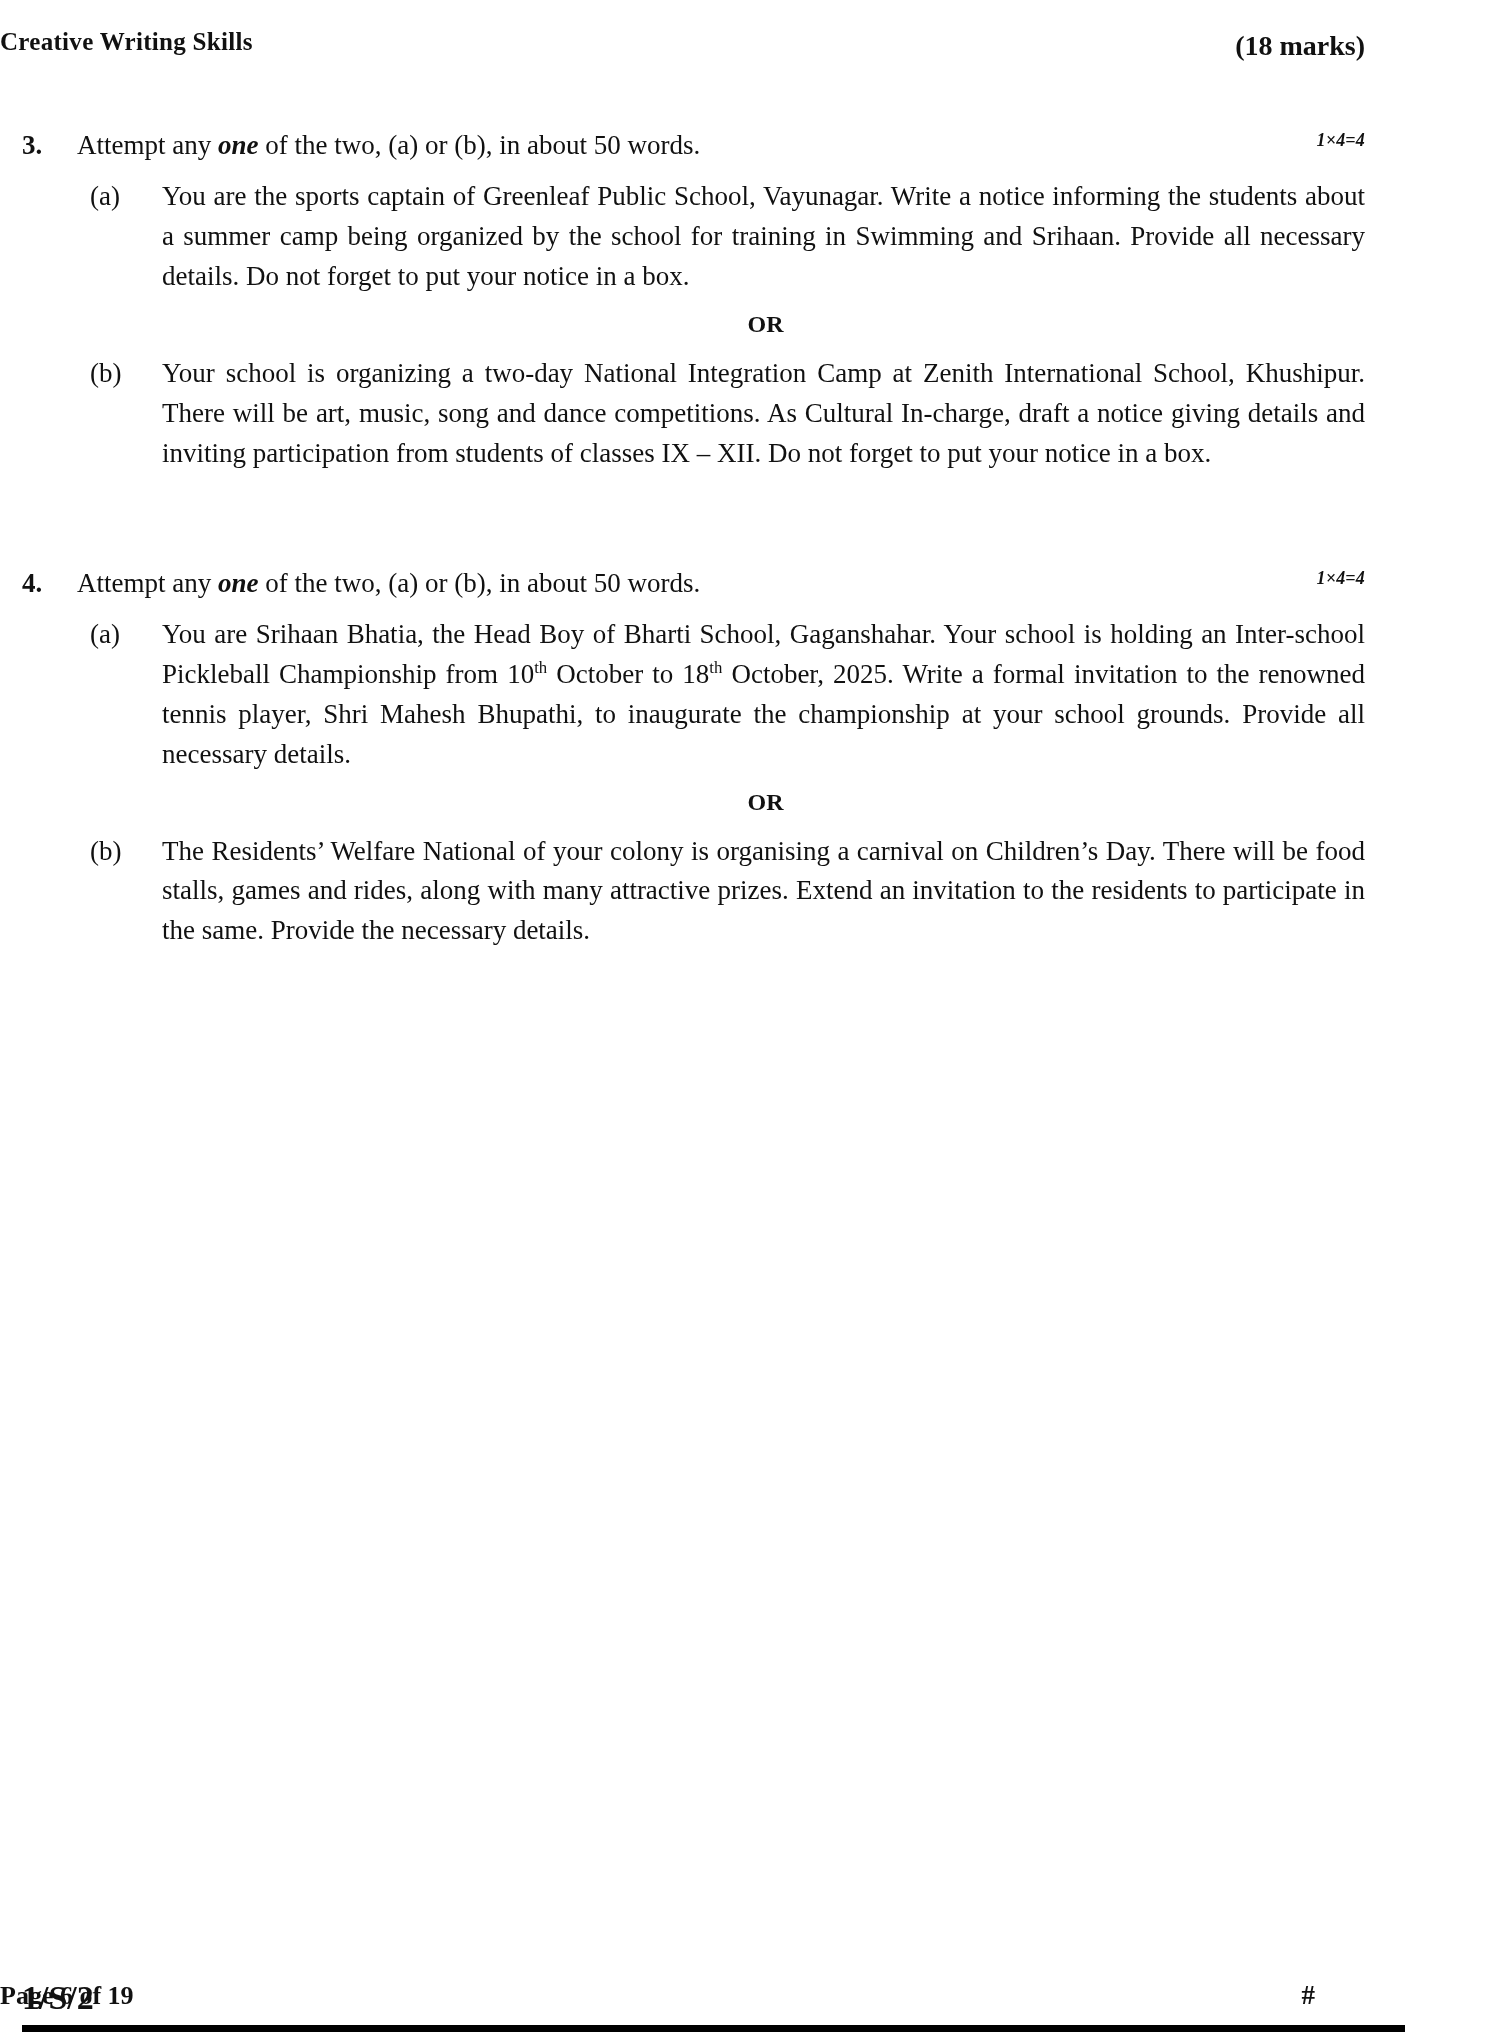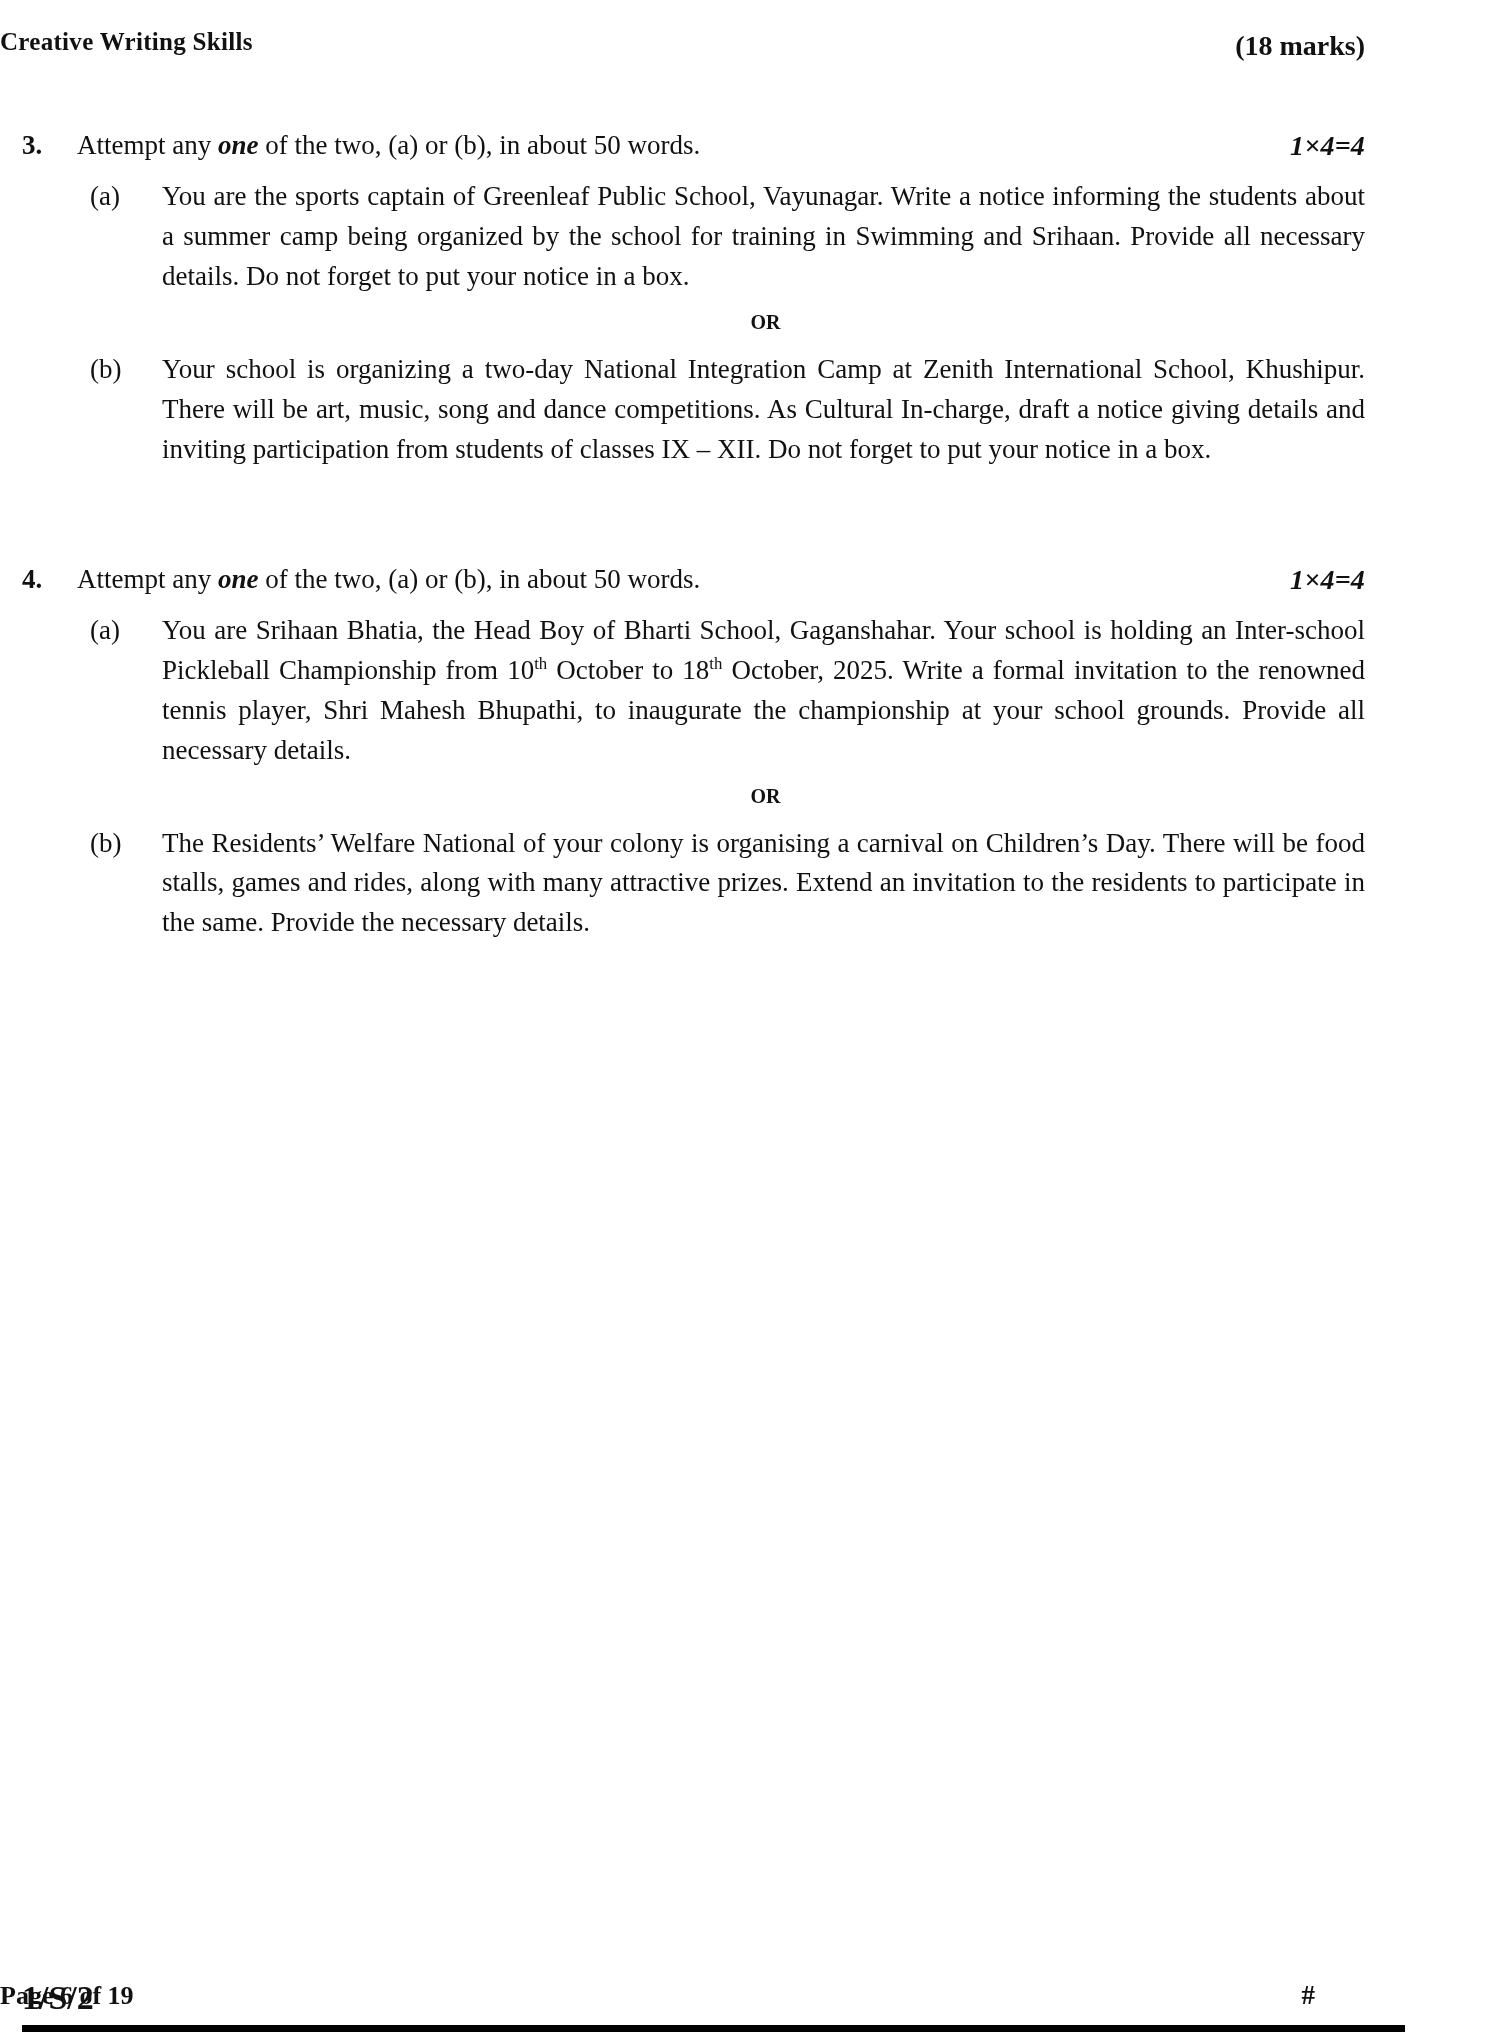--- a/index.html
+++ b/index.html
@@ -77,21 +77,21 @@
     white-space: nowrap;
   }
   .q-instruction i {
     font-weight: bold;
     font-style: italic;
   }
   .q-marks {
     position: absolute;
     right: 140px;
     top: 0;
-    font-size: 28px;
+    font-size: 18px;
     font-style: italic;
     font-weight: bold;
     letter-spacing: 0.2px;
   }
 
   .sub-item {
     display: flex;
     align-items: flex-start;
     padding-left: 90px;
     padding-right: 140px;
@@ -107,21 +107,21 @@
     flex: 1 1 auto;
     font-size: 27px;
     line-height: 1.48;
     text-align: justify;
     text-justify: inter-word;
     hyphens: none;
   }
   .sub-text.last-left > :last-child { }
   .or-divider {
     text-align: center;
-    font-size: 20px;
+    font-size: 24px;
     font-weight: bold;
     margin-top: 14px;
     margin-bottom: 2px;
     padding-right: 64px;
     padding-left: 90px;
   }
   sup {
     font-size: 0.62em;
     vertical-align: super;
     line-height: 0;

